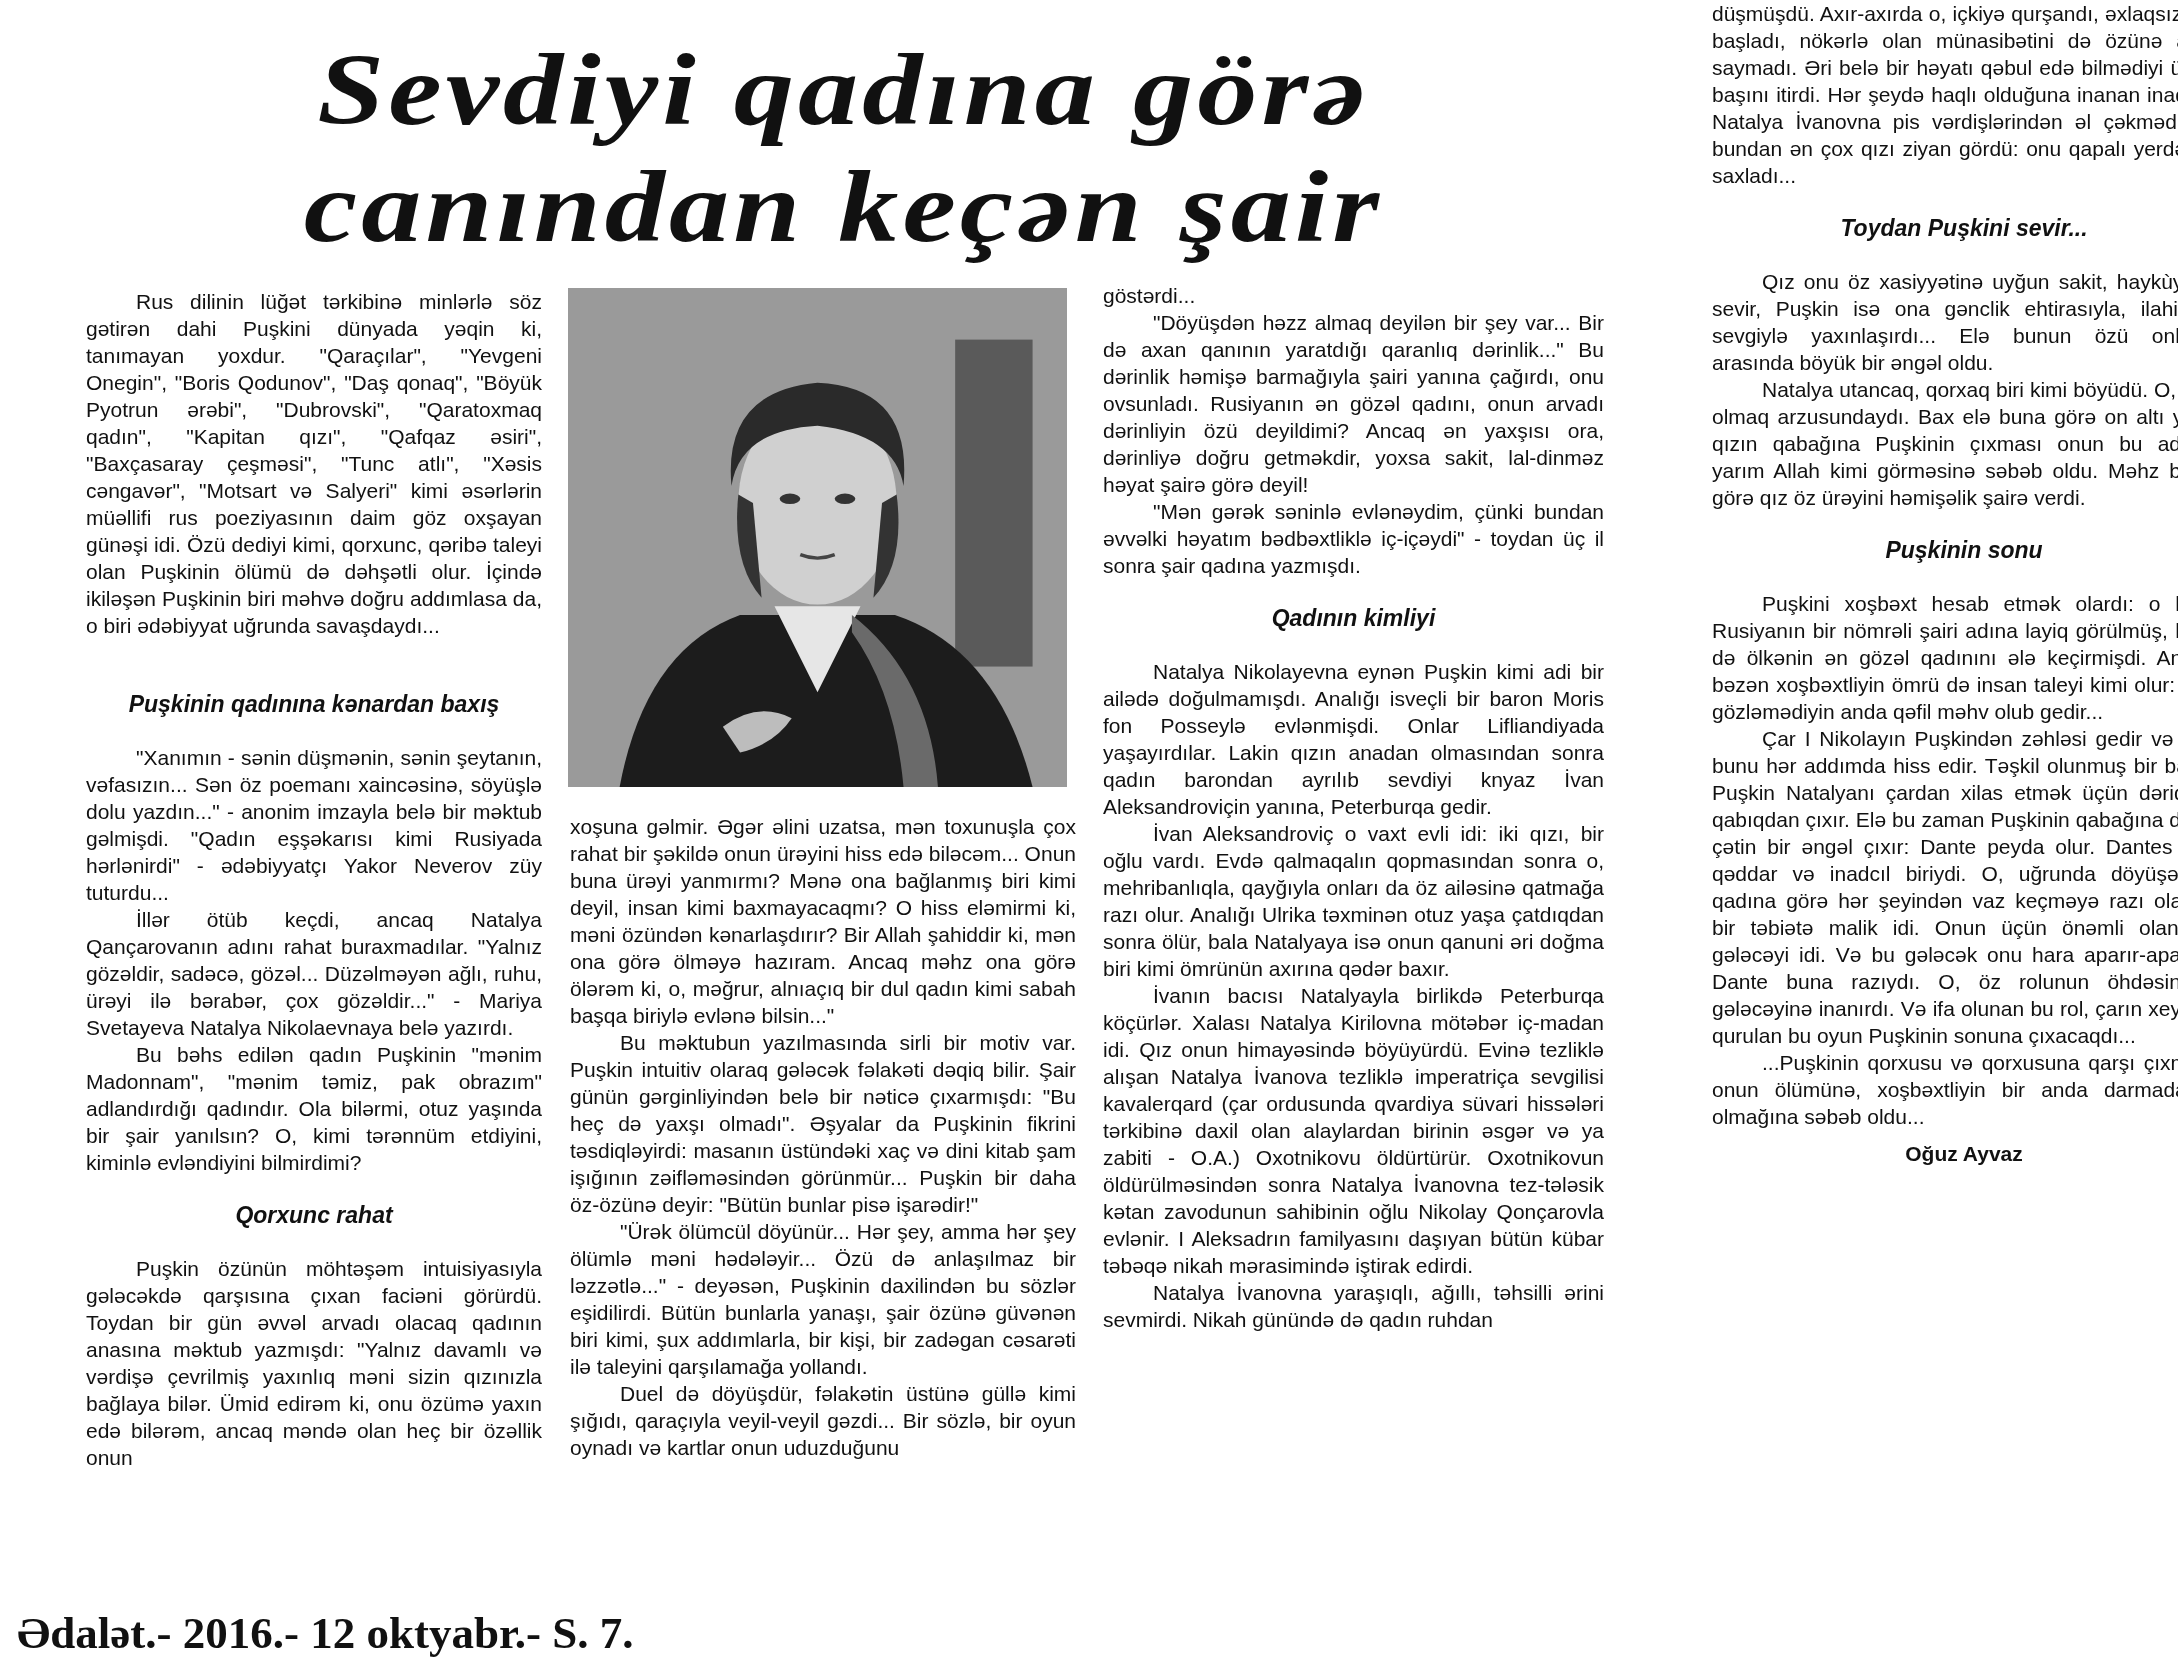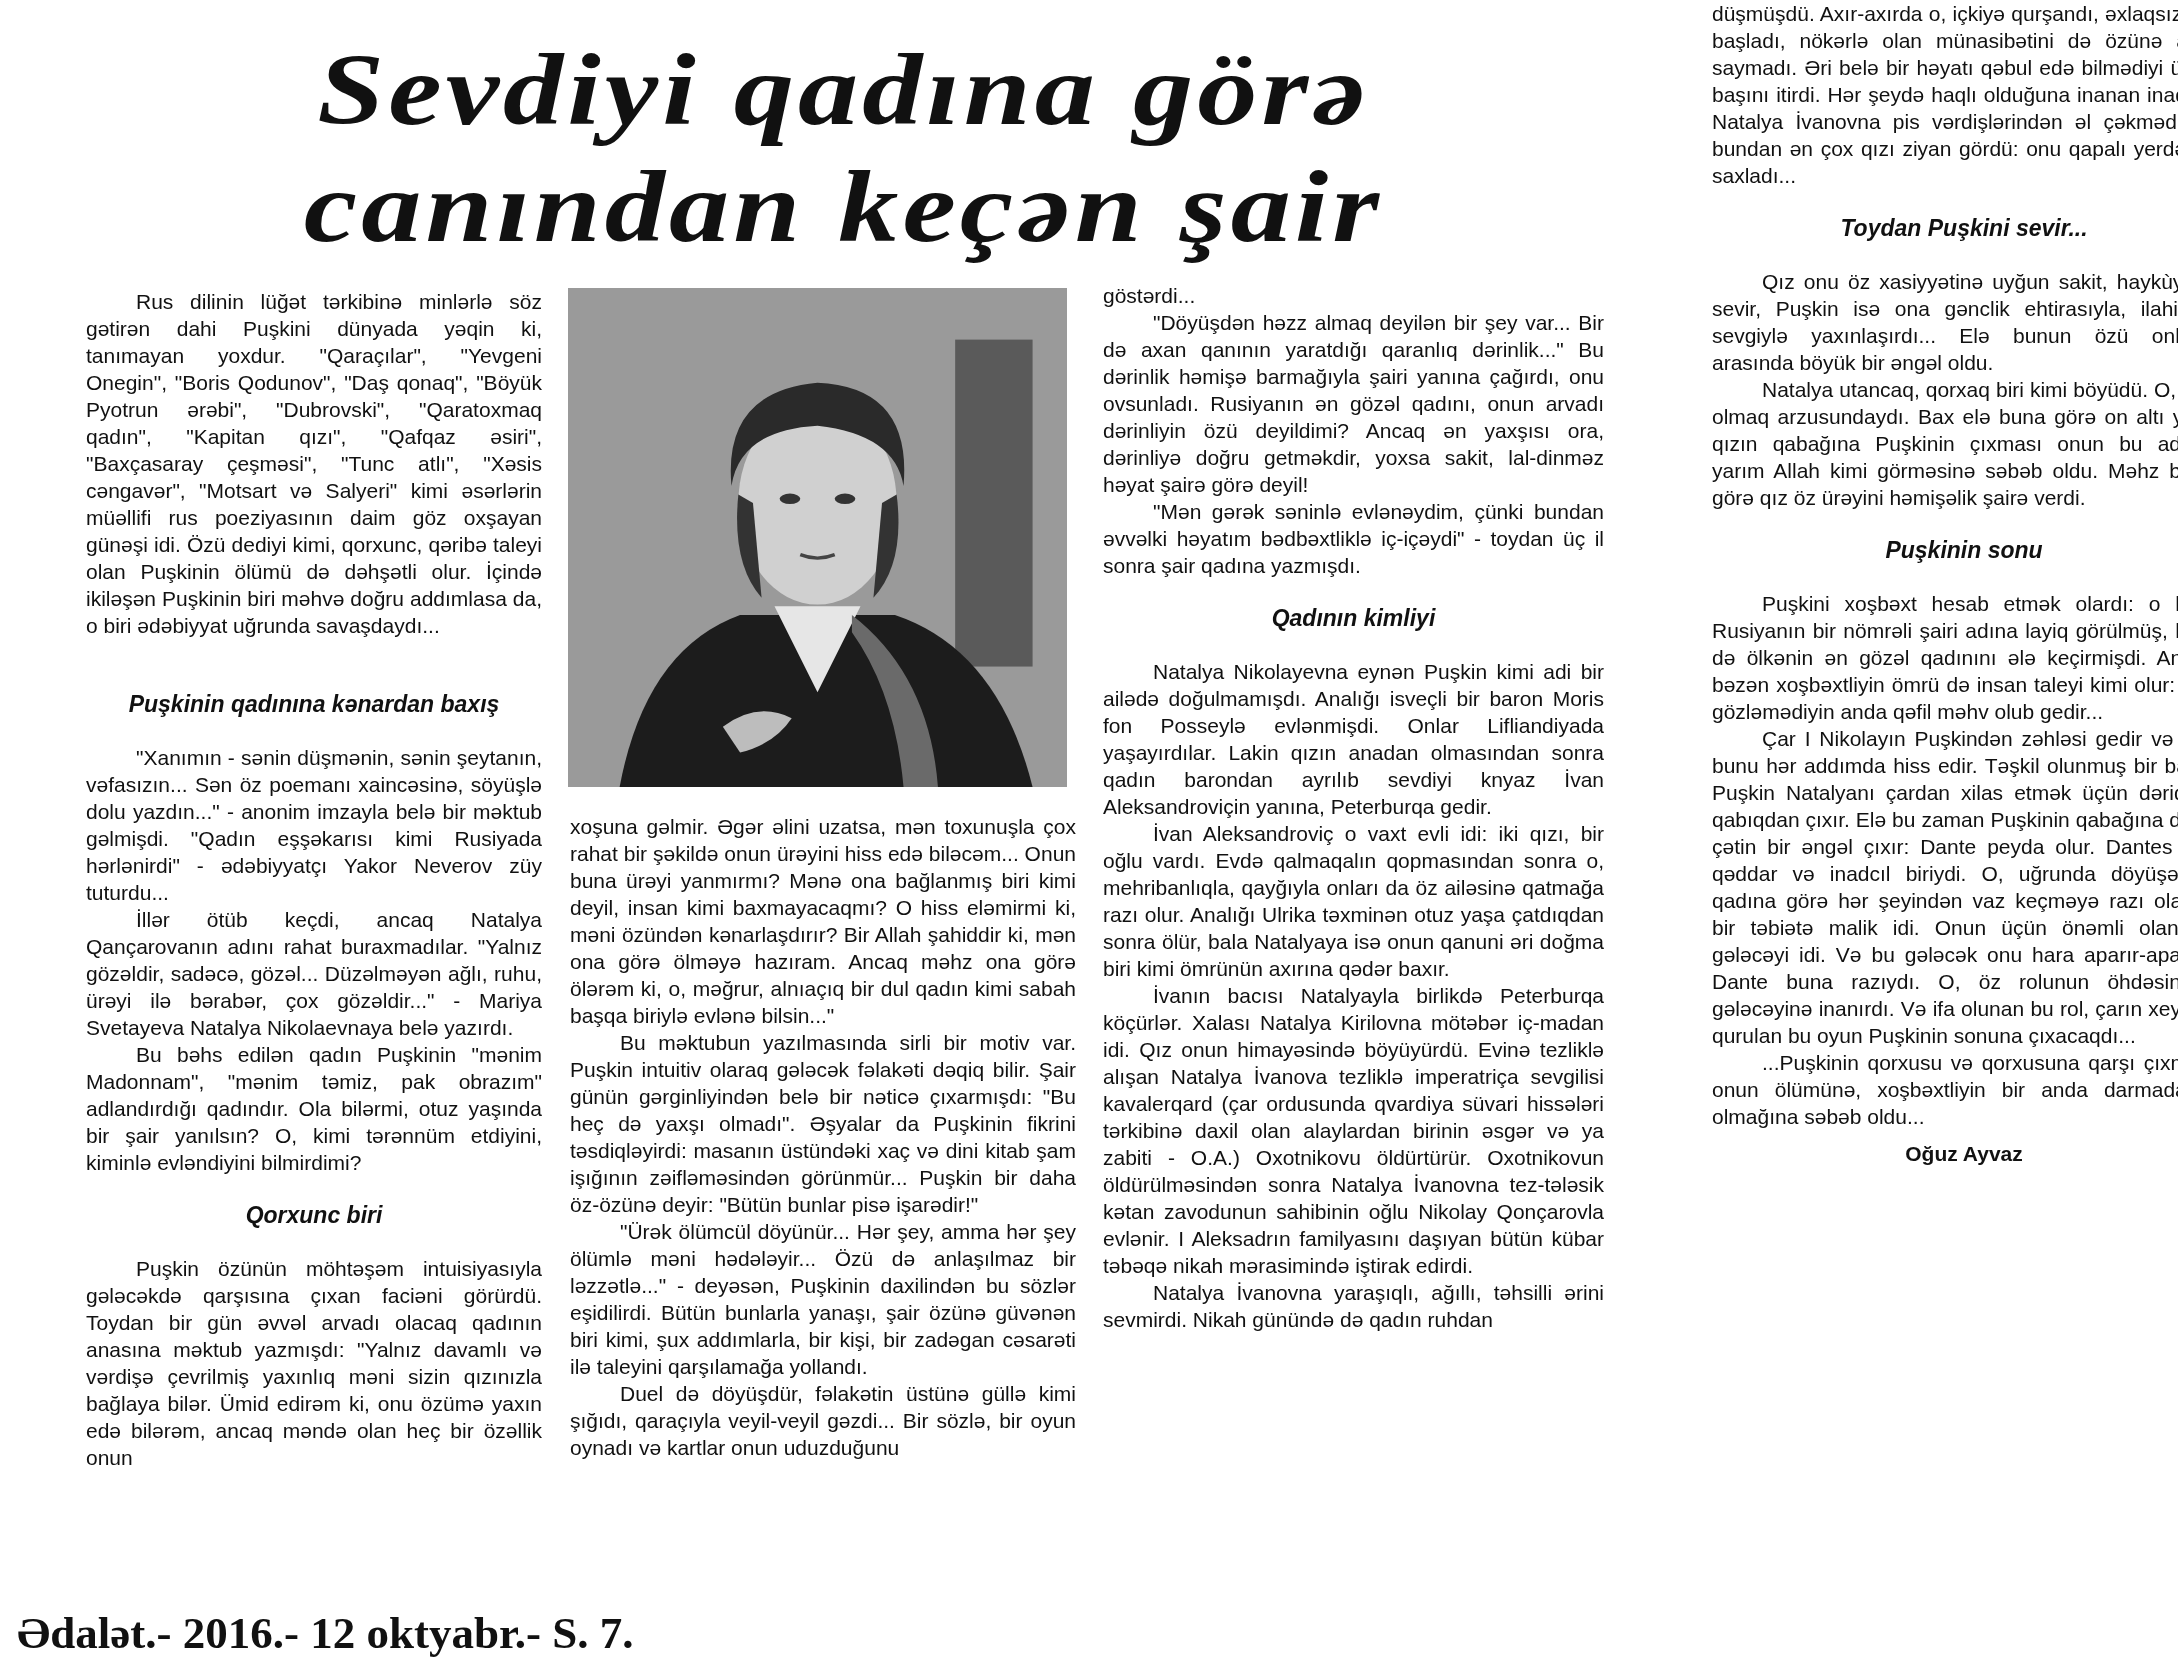--- a/index.html
+++ b/index.html
@@ -29,21 +29,21 @@
 
 <div class="title t1">Sevdiyi qadına görə</div>
 <div class="title t2">canından keçən şair</div>
 
 <div class="col c1">
   <p>Rus dilinin lüğət tərkibinə minlərlə söz gətirən dahi Puşkini dünyada yəqin ki, tanımayan yoxdur. "Qaraçılar", "Yevgeni Onegin", "Boris Qodunov", "Daş qonaq", "Böyük Pyotrun ərəbi", "Dubrovski", "Qaratoxmaq qadın", "Kapitan qızı", "Qafqaz əsiri", "Baxçasaray çeşməsi", "Tunc atlı", "Xəsis cəngavər", "Motsart və Salyeri" kimi əsərlərin müəllifi rus poeziyasının daim göz oxşayan günəşi idi. Özü dediyi kimi, qorxunc, qəribə taleyi olan Puşkinin ölümü də dəhşətli olur. İçində ikiləşən Puşkinin biri məhvə doğru addımlasa da, o biri ədəbiyyat uğrunda savaşdaydı...</p>
   <div class="sub" style="margin-top:52px">Puşkinin qadınına kənardan baxış</div>
   <p>"Xanımın - sənin düşmənin, sənin şeytanın, vəfasızın... Sən öz poemanı xaincəsinə, söyüşlə dolu yazdın..." - anonim imzayla belə bir məktub gəlmişdi. "Qadın eşşəkarısı kimi Rusiyada hərlənirdi" - ədəbiyyatçı Yakor Neverov züy tuturdu...</p>
   <p>İllər ötüb keçdi, ancaq Natalya Qançarovanın adını rahat buraxmadılar. "Yalnız gözəldir, sadəcə, gözəl... Düzəlməyən ağlı, ruhu, ürəyi ilə bərabər, çox gözəldir..." - Mariya Svetayeva Natalya Nikolaevnaya belə yazırdı.</p>
   <p>Bu bəhs edilən qadın Puşkinin "mənim Madonnam", "mənim təmiz, pak obrazım" adlandırdığı qadındır. Ola bilərmi, otuz yaşında bir şair yanılsın? O, kimi tərənnüm etdiyini, kiminlə evləndiyini bilmirdimi?</p>
-  <div class="sub">Qorxunc biri</div>
+  <div class="sub">Qorxunc rahat</div>
   <p>Puşkin özünün möhtəşəm intuisiyasıyla gələcəkdə qarşısına çıxan faciəni görürdü. Toydan bir gün əvvəl arvadı olacaq qadının anasına məktub yazmışdı: "Yalnız davamlı və vərdişə çevrilmiş yaxınlıq məni sizin qızınızla bağlaya bilər. Ümid edirəm ki, onu özümə yaxın edə bilərəm, ancaq məndə olan heç bir özəllik onun</p>
 </div>
 
 <div class="photo" title="Portrait of Alexander Pushkin">
   <svg width="499" height="499" viewBox="0 0 580 580">
     <rect x="0" y="0" width="580" height="580" fill="#9a9a9a"></rect>
     <rect x="450" y="60" width="90" height="380" fill="#5a5a5a"></rect>
     <path d="M60 580 Q90 420 200 380 L380 380 Q500 420 540 580 Z" fill="#1c1c1c"></path>
     <path d="M240 370 L290 470 L340 370 Z" fill="#e6e6e6"></path>
     <path d="M330 380 Q420 450 430 580 L390 580 Q380 470 330 400Z" fill="#6a6a6a"></path>

